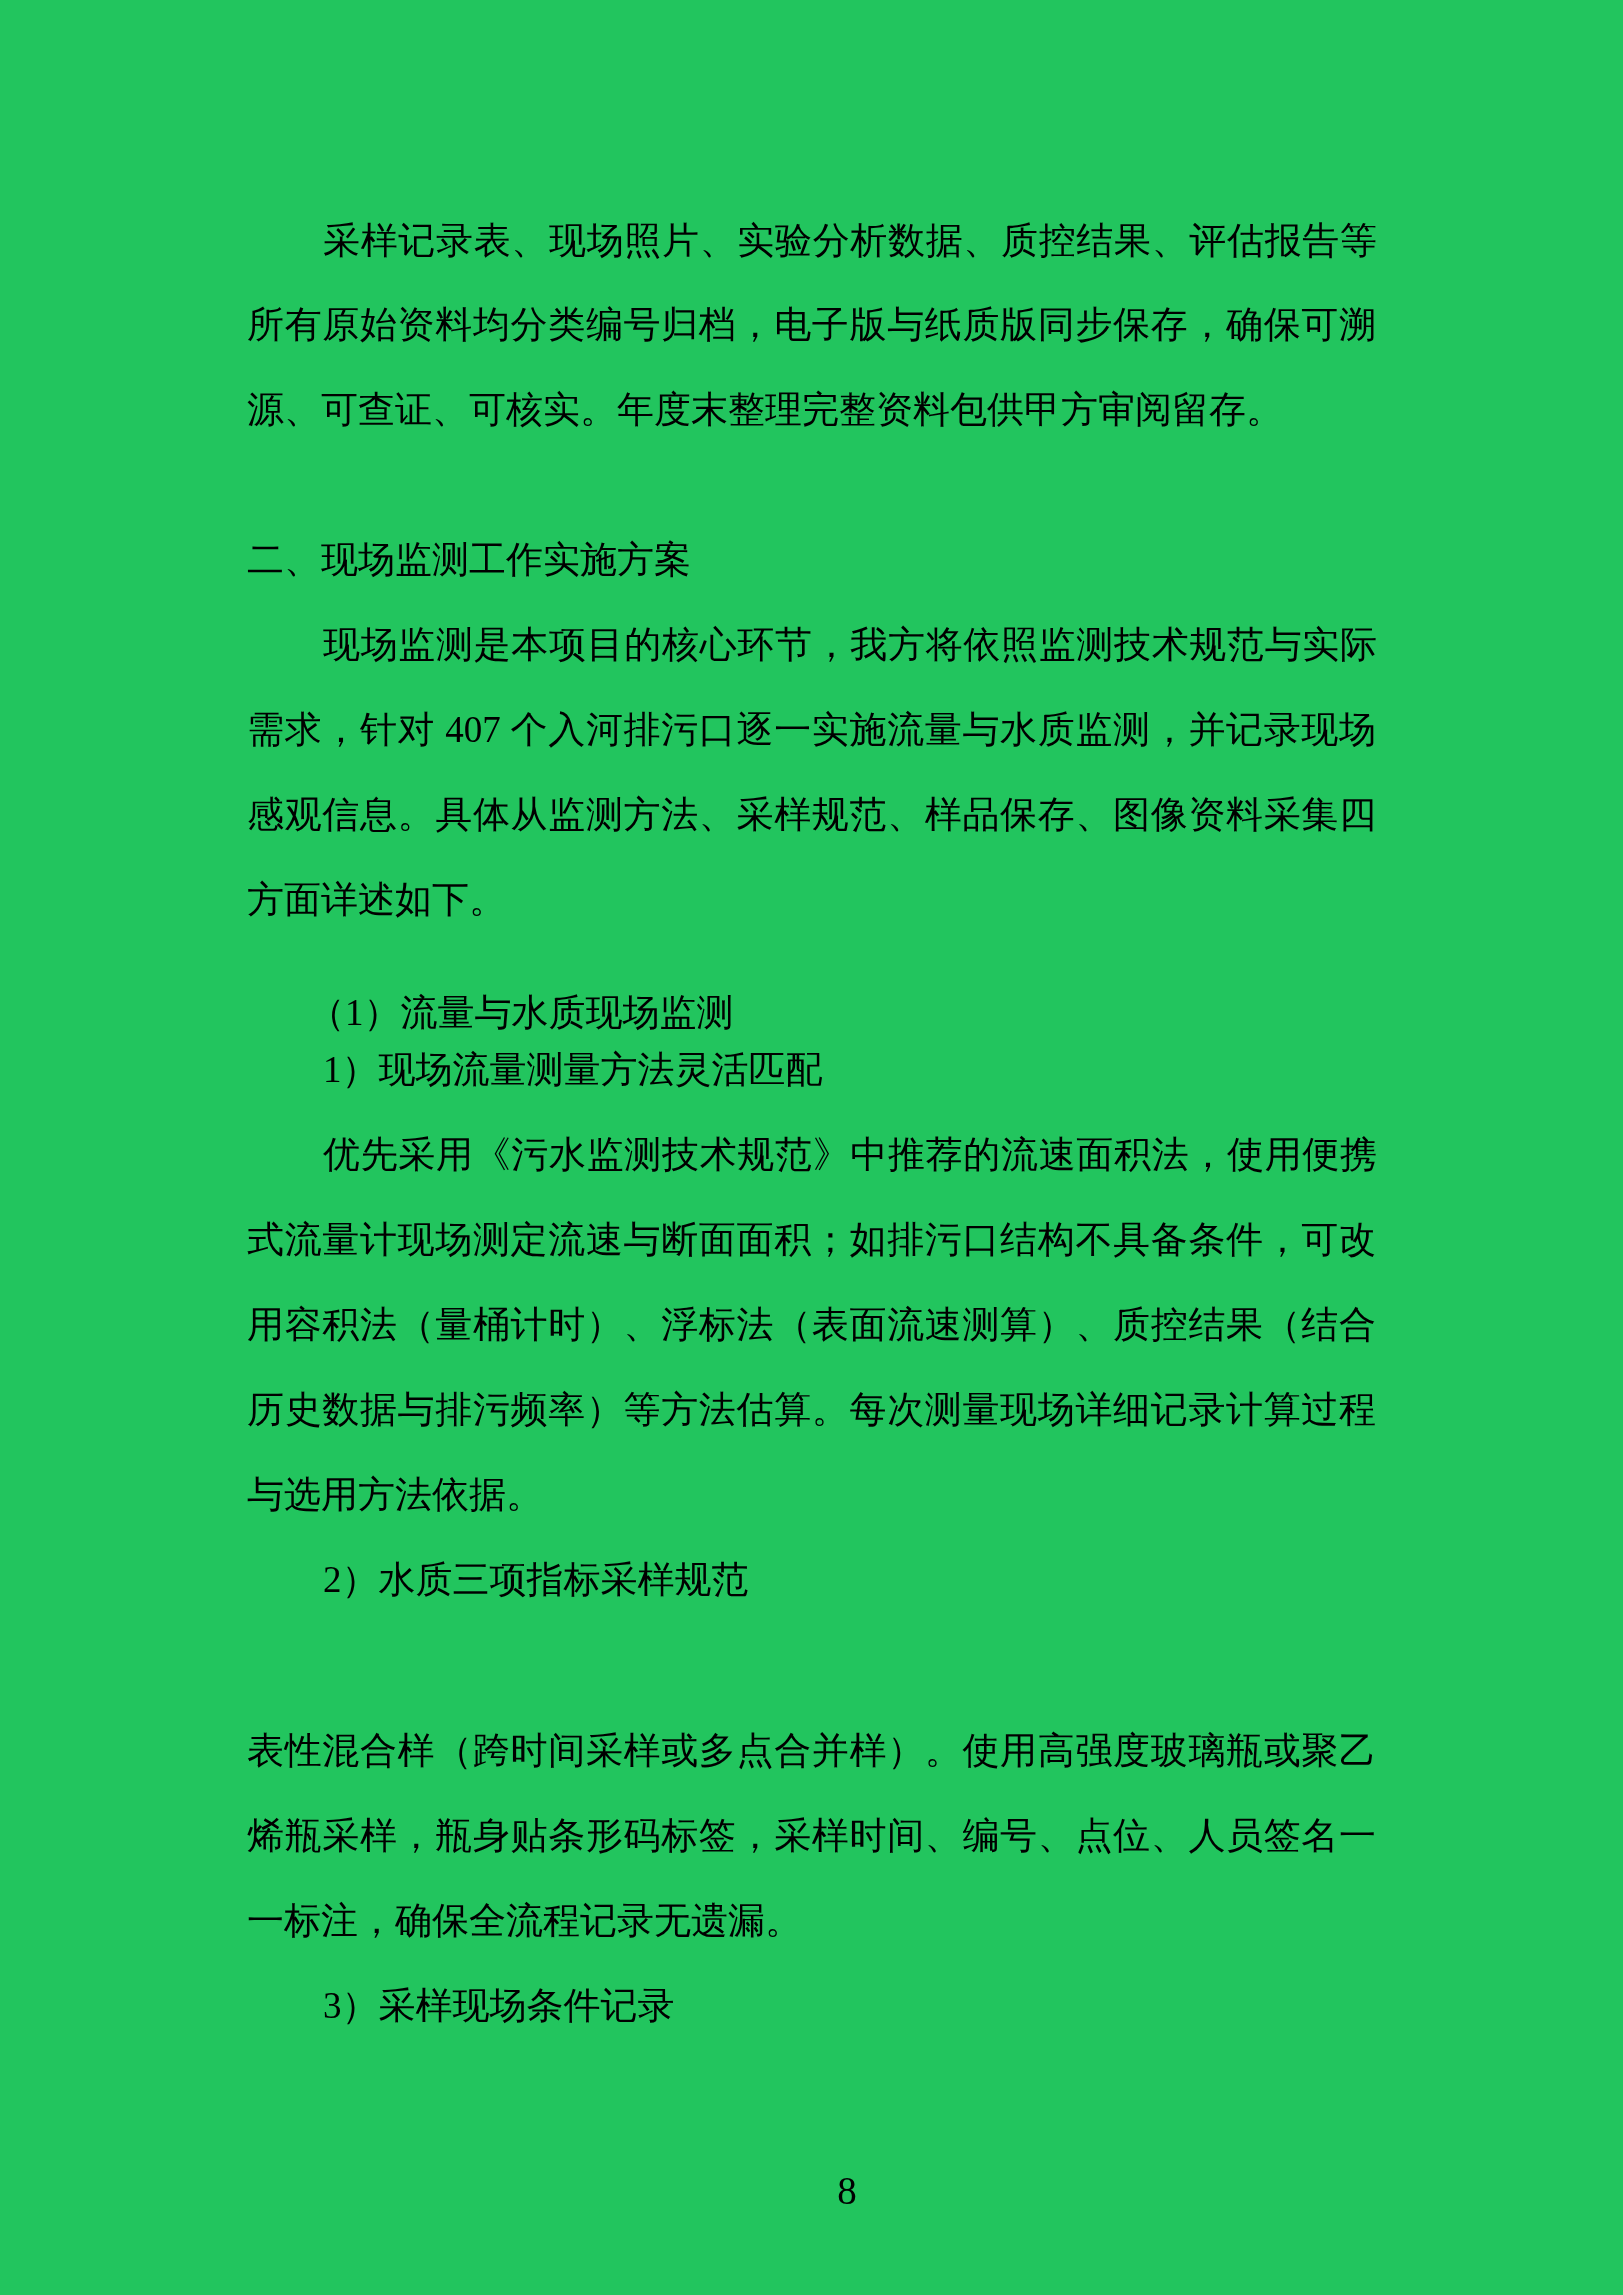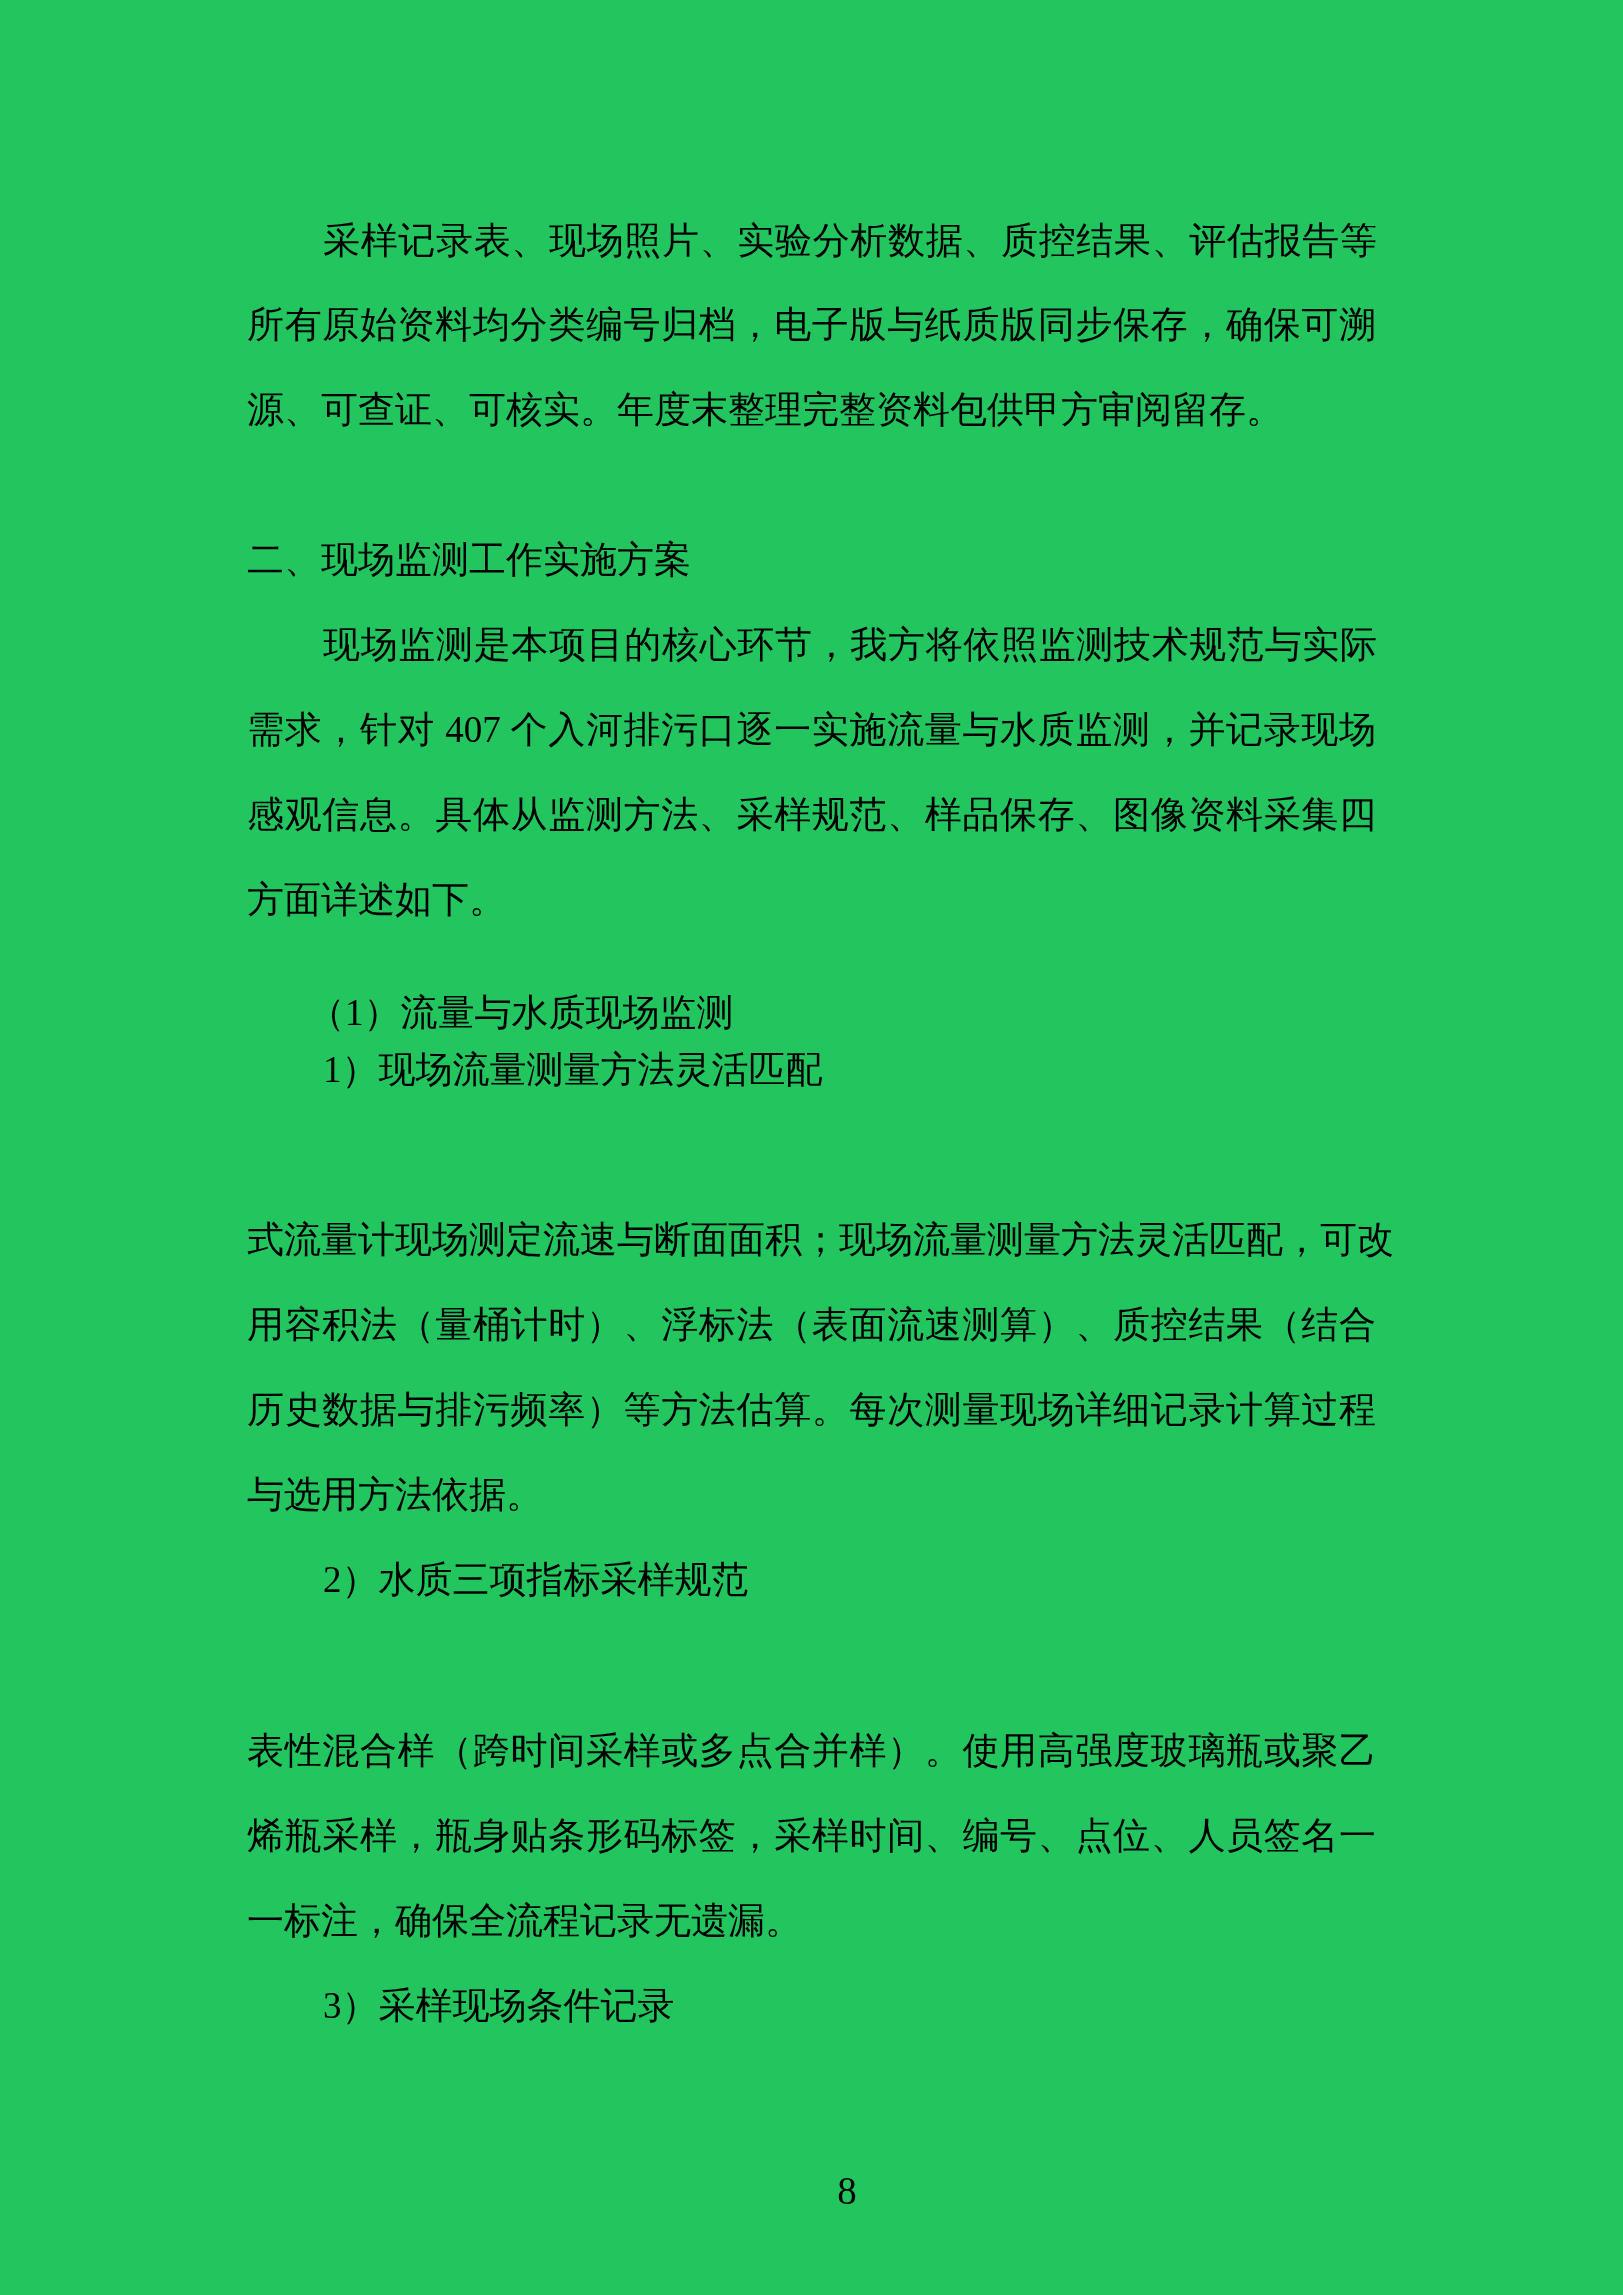--- a/index.html
+++ b/index.html
@@ -27,21 +27,22 @@
   <div class="line plain" style="top:537px;">二、现场监测工作实施方案</div>
 
   <div class="line full-indent" style="top:622px;">现场监测是本项目的核心环节，我方将依照监测技术规范与实际</div>
   <div class="line full" style="top:707px;">需求，针对 407 个入河排污口逐一实施流量与水质监测，并记录现场</div>
   <div class="line full" style="top:792px;">感观信息。具体从监测方法、采样规范、样品保存、图像资料采集四</div>
   <div class="line plain" style="top:877px;">方面详述如下。</div>
 
   <div class="line sub-indent" style="top:962px;">（1）流量与水质现场监测</div>
 
   <div class="line plain-indent" style="top:1047px;">1）现场流量测量方法灵活匹配</div>
-  <div class="line full" style="top:1217px;">式流量计现场测定流速与断面面积；现场流量测量方法灵活匹配，可改</div>
+  <div class="line full-indent" style="top:1132px;">优先采用《污水监测技术规范》中推荐的流速面积法，使用便携</div>
+  <div class="line full" style="top:1217px;">式流量计现场测定流速与断面面积；如排污口结构不具备条件，可改</div>
   <div class="line full" style="top:1302px;">用容积法（量桶计时）、浮标法（表面流速测算）、质控结果（结合</div>
   <div class="line full" style="top:1387px;">历史数据与排污频率）等方法估算。每次测量现场详细记录计算过程</div>
   <div class="line plain" style="top:1472px;">与选用方法依据。</div>
 
   <div class="line plain-indent" style="top:1557px;">2）水质三项指标采样规范</div>
   <div class="line full" style="top:1728px;">表性混合样（跨时间采样或多点合并样）。使用高强度玻璃瓶或聚乙</div>
   <div class="line full" style="top:1813px;">烯瓶采样，瓶身贴条形码标签，采样时间、编号、点位、人员签名一</div>
   <div class="line plain" style="top:1898px;">一标注，确保全流程记录无遗漏。</div>
 
   <div class="line plain-indent" style="top:1983px;">3）采样现场条件记录</div>

